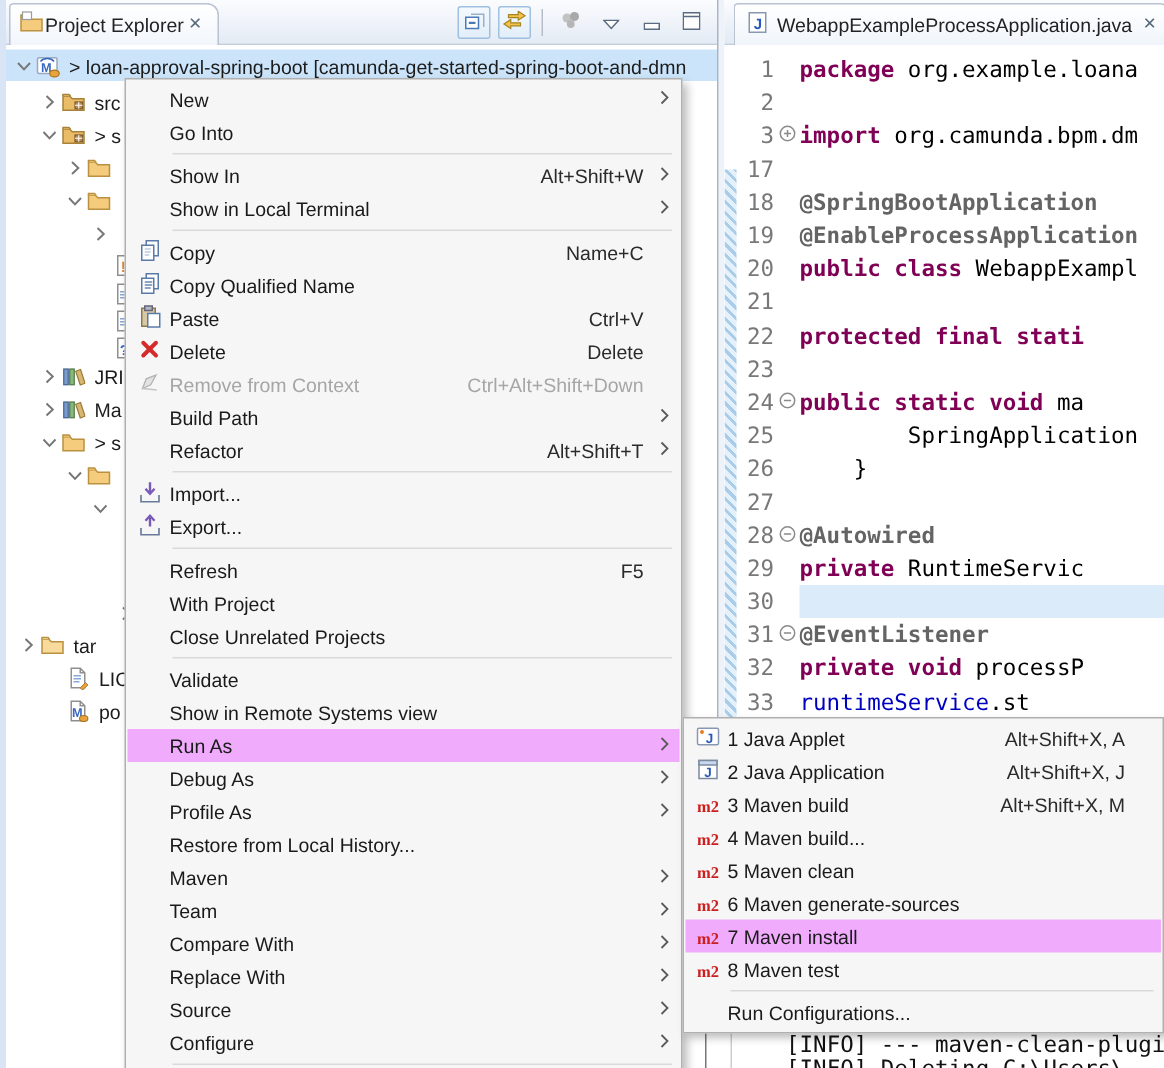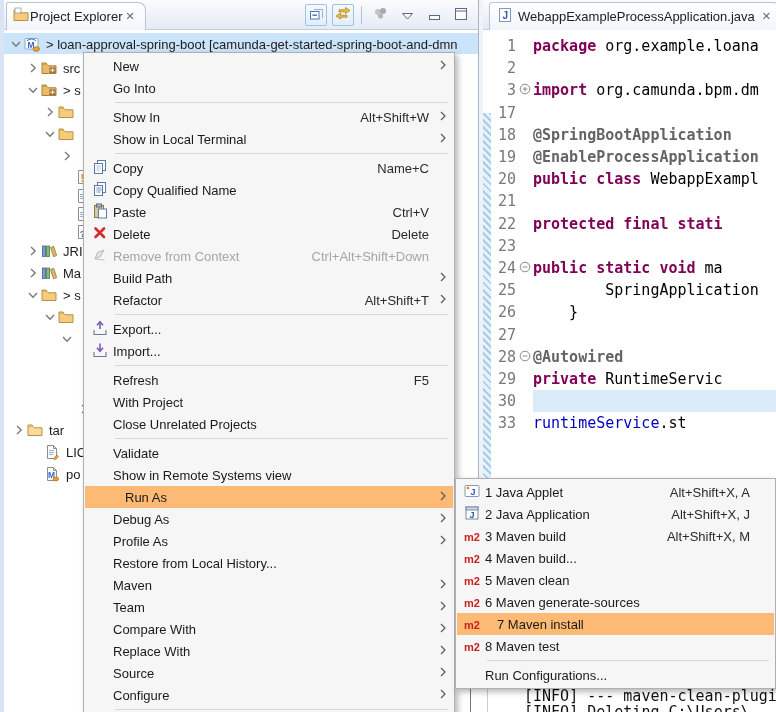--- a/index.html
+++ b/index.html
@@ -79,29 +79,29 @@
   .console-line { padding-left:53px; font-family:"DejaVu Sans Mono", monospace; font-size:15px; line-height:16px; color:#111; white-space:pre; }
   
   .menu {
     position:absolute; z-index:50; background:#f6f6f6;
     border:1px solid #b0b0b0; box-shadow:3px 3px 6px rgba(0,0,0,.28);
     padding:2px 1px;
   }
   #context-menu { left:83px; top:52px; width:372px; height:700px; }
   #run-as-menu  { left:455px; top:478px; width:321px; }
   .menu-item { display:flex; align-items:center; height:22px; padding:0 2px; }
-  .menu-item.hl { background:#fdba74;gap:12px; }
+  .menu-item.hl { background:#f0abfc; }
   .menu-item.dis .mi-label, .menu-item.dis .mi-short { color:#a6a6a6; }
   .mi-ic { width:26px; flex:0 0 26px; display:inline-flex; justify-content:center; align-items:center; }
   .mi-label { white-space:nowrap; }
   .mi-spring { flex:1; }
   .mi-short { color:#2a2a2a; white-space:nowrap; padding-right:6px; }
   .mi-arrow { width:16px; flex:0 0 16px; display:inline-flex; justify-content:center; }
   .menu-sep { height:1px; background:#d9d9d9; margin:3px 5px 3px 30px; }
-  .m2badge { color:#cc2020; font-weight:bold; font-size:11px; font-family:Liberation Sans, sans-serif; }
+  .m2badge { color:#cc2020; font-weight:bold; font-size:11px; font-family:Liberation Serif, serif; }
 </style>
 </head>
 <body>
 
 <div class="app">
 
   <div class="explorer">
     <div class="view-header">
       <div class="view-tab">
         <span class="ic" id="pe-icon"><svg width="16" height="16" viewBox="0 0 16 16" xmlns="http://www.w3.org/2000/svg">
@@ -533,20 +533,35 @@
     <span class="ln">29</span>
     <span class="fold"></span>
     <span class="code-text">    <span class="kw">private</span> RuntimeServic</span>
           </div>
           <div class="code-row rhl">
     <span class="ln">30</span>
     <span class="fold"></span>
     <span class="code-text"></span>
           </div>
           <div class="code-row">
+    <span class="ln">31</span>
+    <span class="fold">
+              <span class="ic"><svg width="12" height="12" viewBox="0 0 12 12" xmlns="http://www.w3.org/2000/svg">
+                  <circle cx="6" cy="6" r="4.8" fill="#fff" stroke="#8a8a8a"></circle>
+                  <path d="M3.6 6h4.8" stroke="#8a8a8a"></path>
+                </svg></span>
+            </span>
+    <span class="code-text">    <span class="ann">@EventListener</span></span>
+          </div>
+          <div class="code-row">
+    <span class="ln">32</span>
+    <span class="fold"></span>
+    <span class="code-text">    <span class="kw">private void</span> processP</span>
+          </div>
+          <div class="code-row">
     <span class="ln">33</span>
     <span class="fold"></span>
     <span class="code-text">        <span class="fld">runtimeService</span>.st</span>
           </div>
         </div>
     </div>
   </div>
 
   <div class="console">
     <div class="console-rail"></div>
@@ -681,38 +696,38 @@
           <span class="ic"><svg width="8" height="12" viewBox="0 0 8 12" xmlns="http://www.w3.org/2000/svg">
               <path d="M2 2l4 4-4 4" fill="none" stroke="#5a5a5a" stroke-width="1.2"></path>
             </svg></span>
         </span>
       </div>
       <div class="menu-sep"></div>
       <div class="menu-item">
       <span class="mi-ic">
           <span class="ic"><svg width="16" height="16" viewBox="0 0 16 16" xmlns="http://www.w3.org/2000/svg">
               <path d="M2 10v4.5h12V10" fill="none" stroke="#6a7a9a" stroke-width="1.1"></path>
+              <path d="M8 1.5V8" stroke="#7a5ab8" stroke-width="1.6"></path>
+              <path d="M5 5.8l3 3.4 3-3.4" fill="none" stroke="#7a5ab8" stroke-width="1.6"></path>
+            </svg></span>
+        </span>
+      <span class="mi-label">Import...</span>
+      <span class="mi-spring"></span>
+      <span class="mi-short"></span>
+      <span class="mi-arrow"></span>
+      </div>
+      <div class="menu-item">
+      <span class="mi-ic">
+          <span class="ic"><svg width="16" height="16" viewBox="0 0 16 16" xmlns="http://www.w3.org/2000/svg">
+              <path d="M2 10v4.5h12V10" fill="none" stroke="#6a7a9a" stroke-width="1.1"></path>
               <path d="M8 9V2.5" stroke="#7a5ab8" stroke-width="1.6"></path>
               <path d="M5 5.2l3-3.4 3 3.4" fill="none" stroke="#7a5ab8" stroke-width="1.6"></path>
             </svg></span>
         </span>
       <span class="mi-label">Export...</span>
-      <span class="mi-spring"></span>
-      <span class="mi-short"></span>
-      <span class="mi-arrow"></span>
-      </div>
-      <div class="menu-item">
-      <span class="mi-ic">
-          <span class="ic"><svg width="16" height="16" viewBox="0 0 16 16" xmlns="http://www.w3.org/2000/svg">
-              <path d="M2 10v4.5h12V10" fill="none" stroke="#6a7a9a" stroke-width="1.1"></path>
-              <path d="M8 1.5V8" stroke="#7a5ab8" stroke-width="1.6"></path>
-              <path d="M5 5.8l3 3.4 3-3.4" fill="none" stroke="#7a5ab8" stroke-width="1.6"></path>
-            </svg></span>
-        </span>
-      <span class="mi-label">Import...</span>
       <span class="mi-spring"></span>
       <span class="mi-short"></span>
       <span class="mi-arrow"></span>
       </div>
       <div class="menu-sep"></div>
       <div class="menu-item">
       <span class="mi-ic"></span>
       <span class="mi-label">Refresh</span>
       <span class="mi-spring"></span>
       <span class="mi-short">F5</span>

